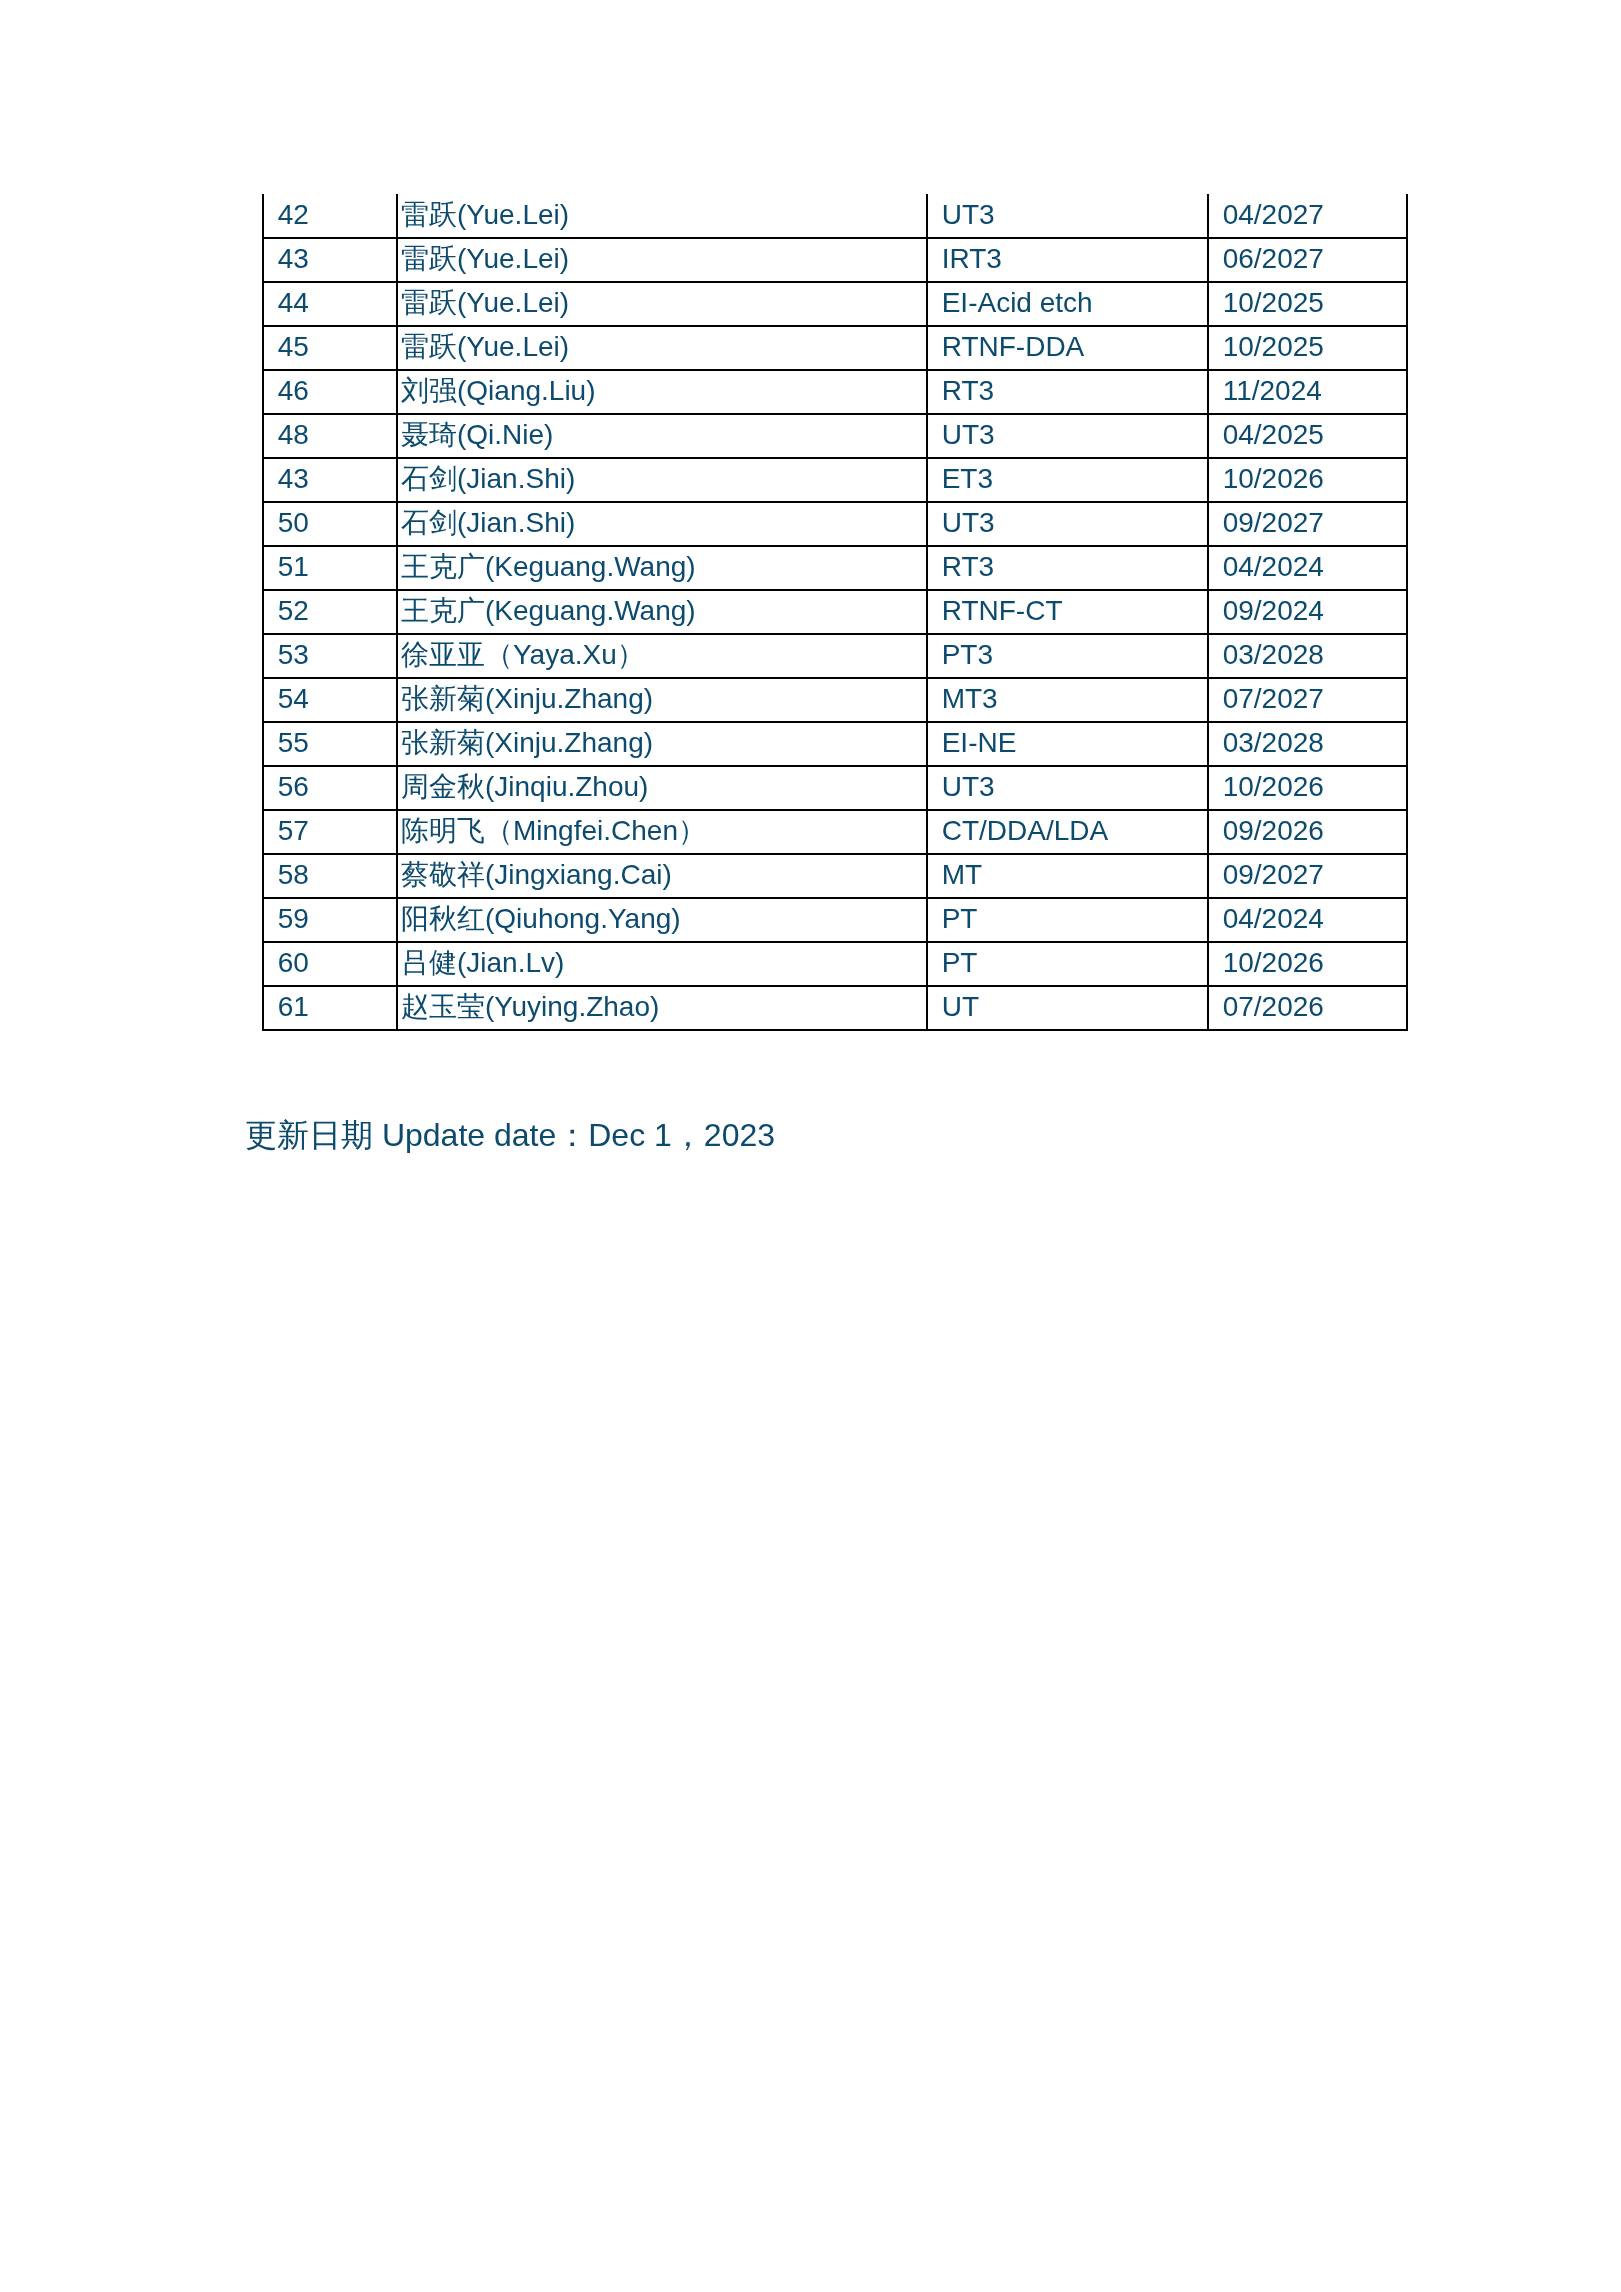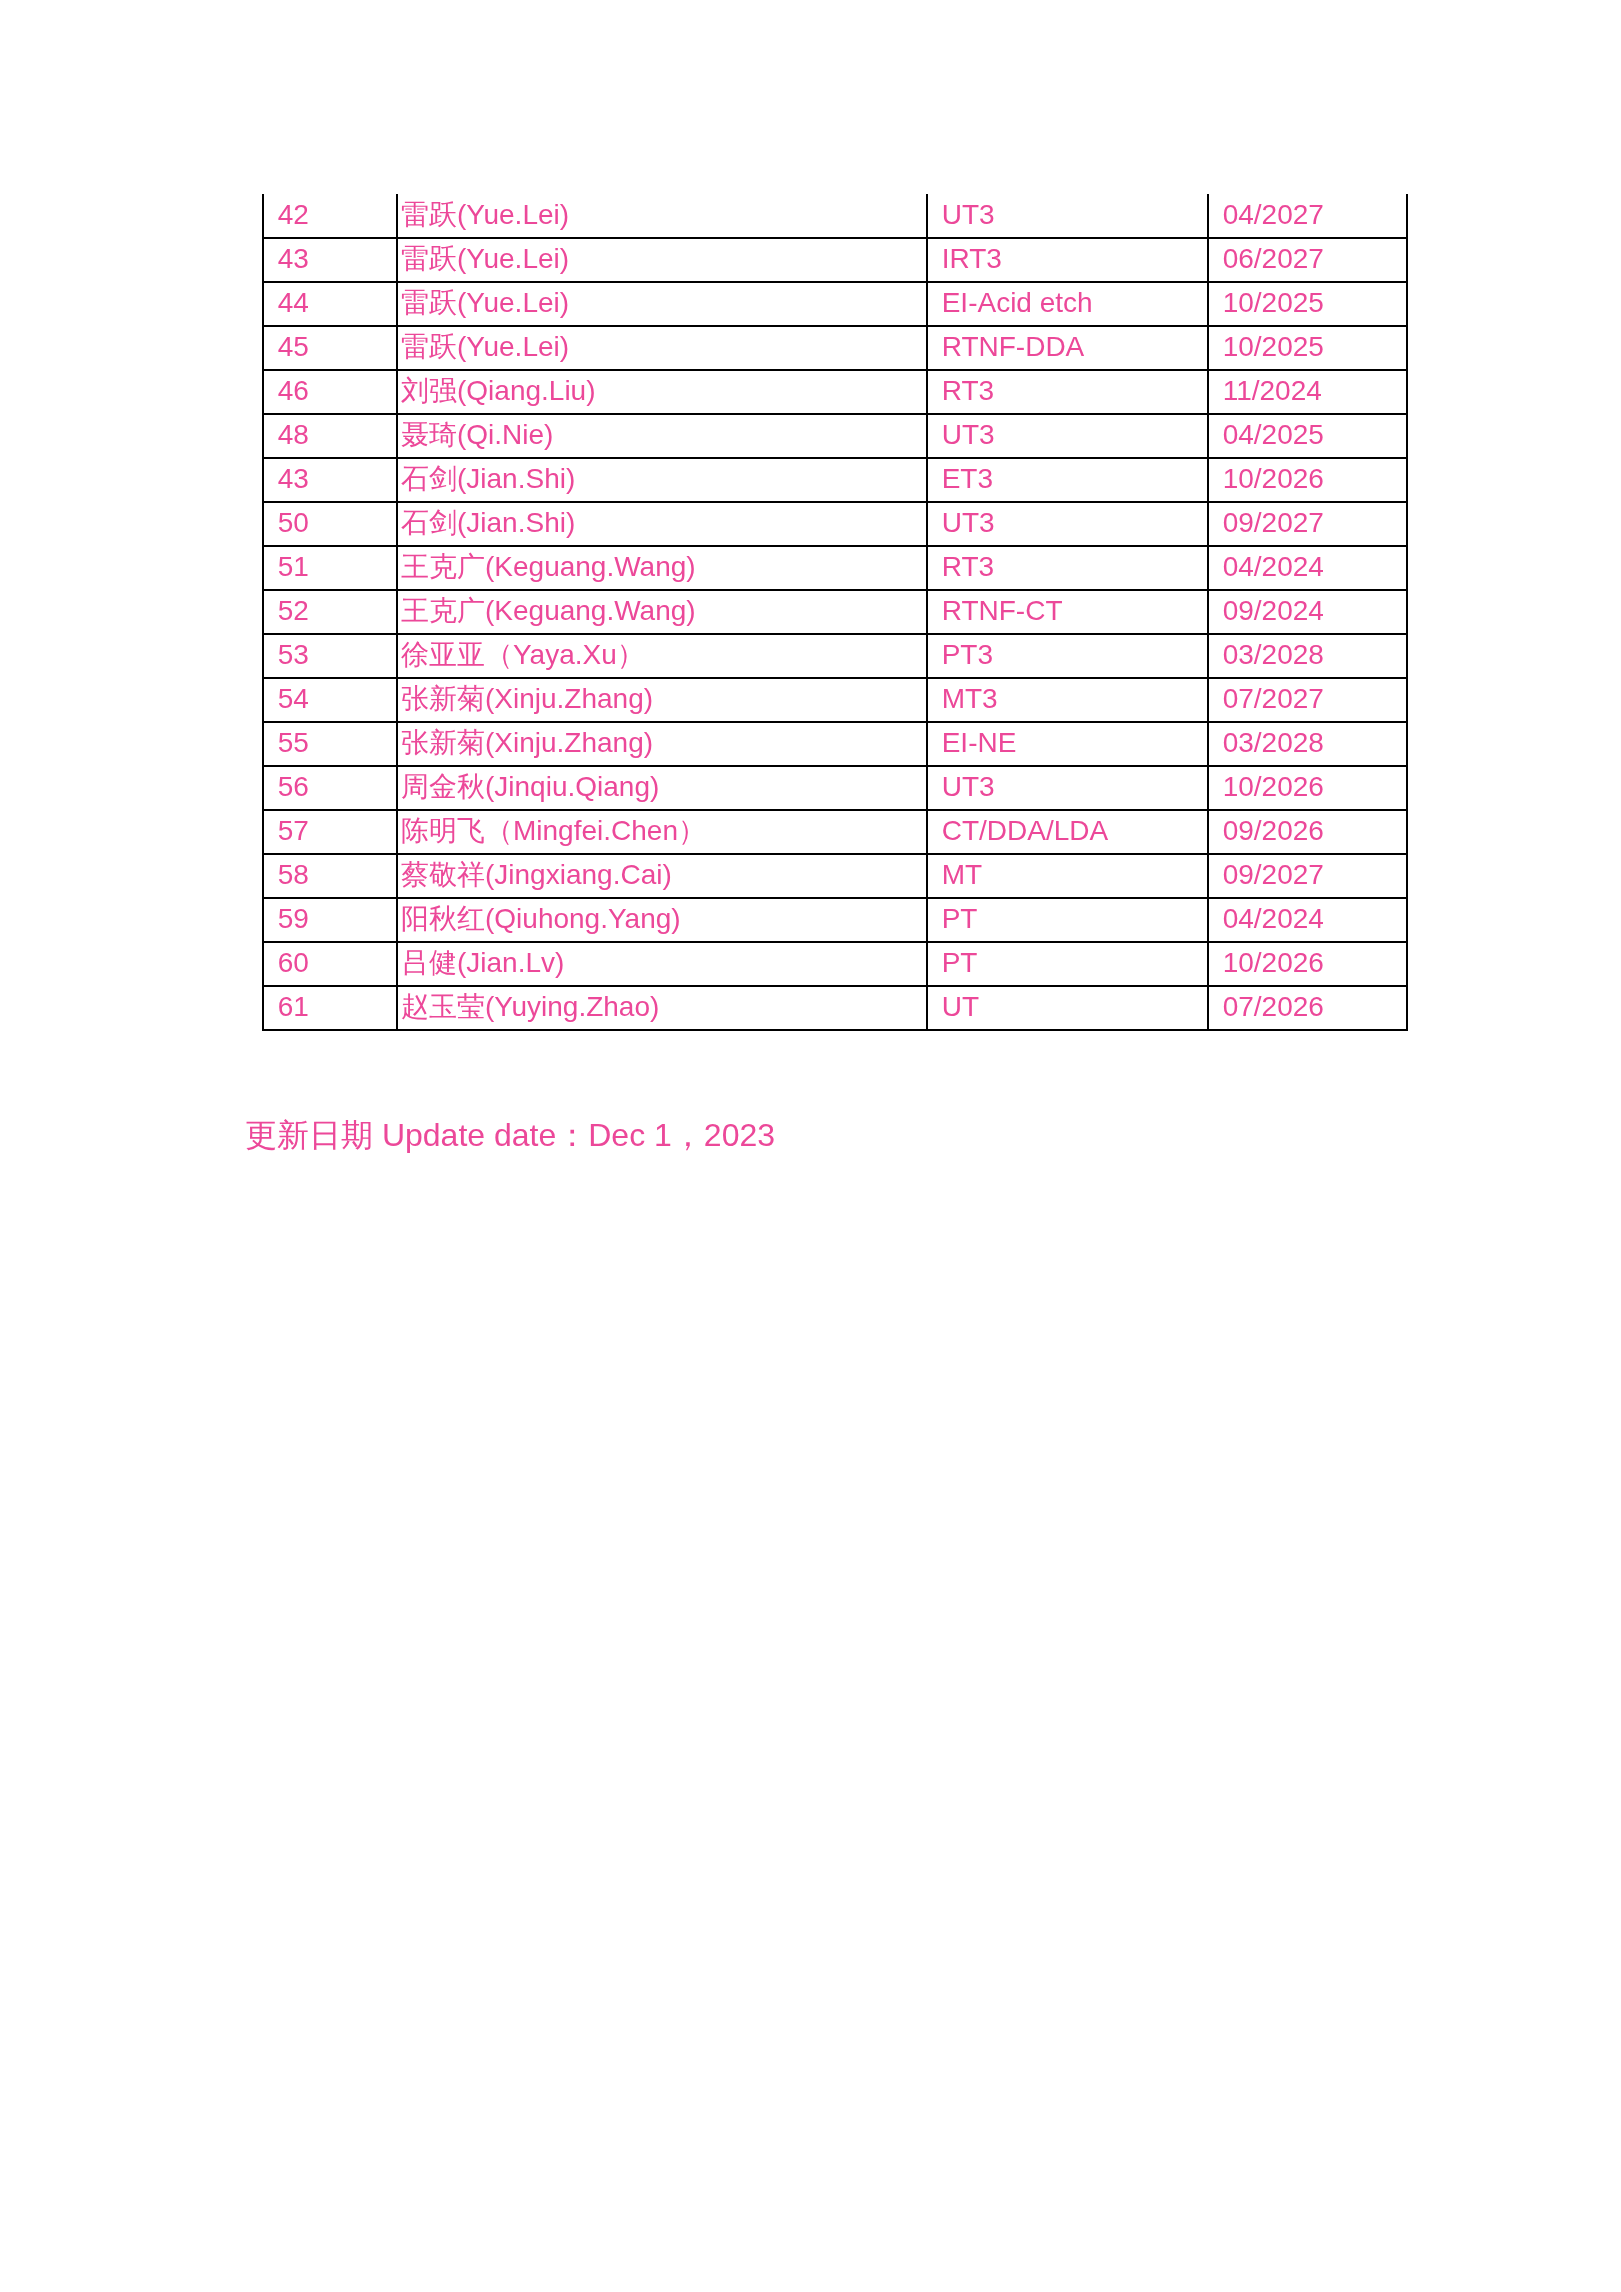--- a/index.html
+++ b/index.html
@@ -6,21 +6,21 @@
     margin: 0;
     padding: 0;
     background: #ffffff;
   }
   .page {
     position: relative;
     width: 1621px;
     height: 2293px;
     background: #ffffff;
     font-family: "Liberation Sans", "DejaVu Sans", sans-serif;
-    color: #ec4899;
+    color: #0c4a6e;
     overflow: hidden;
   }
   table.cert-table {
     position: absolute;
     left: 262px;
     top: 194px;
     width: 1145px;
     border-collapse: collapse;
     table-layout: fixed;
   }
@@ -152,21 +152,21 @@
 
   <tr>
     <td class="c-no">55</td>
     <td class="c-name">张新菊(Xinju.Zhang)</td>
     <td class="c-cert">EI-NE</td>
     <td class="c-date">03/2028</td>
   </tr>
 
   <tr>
     <td class="c-no">56</td>
-    <td class="c-name">周金秋(Jinqiu.Qiang)</td>
+    <td class="c-name">周金秋(Jinqiu.Zhou)</td>
     <td class="c-cert">UT3</td>
     <td class="c-date">10/2026</td>
   </tr>
 
   <tr>
     <td class="c-no">57</td>
     <td class="c-name">陈明飞（Mingfei.Chen）</td>
     <td class="c-cert">CT/DDA/LDA</td>
     <td class="c-date">09/2026</td>
   </tr>

